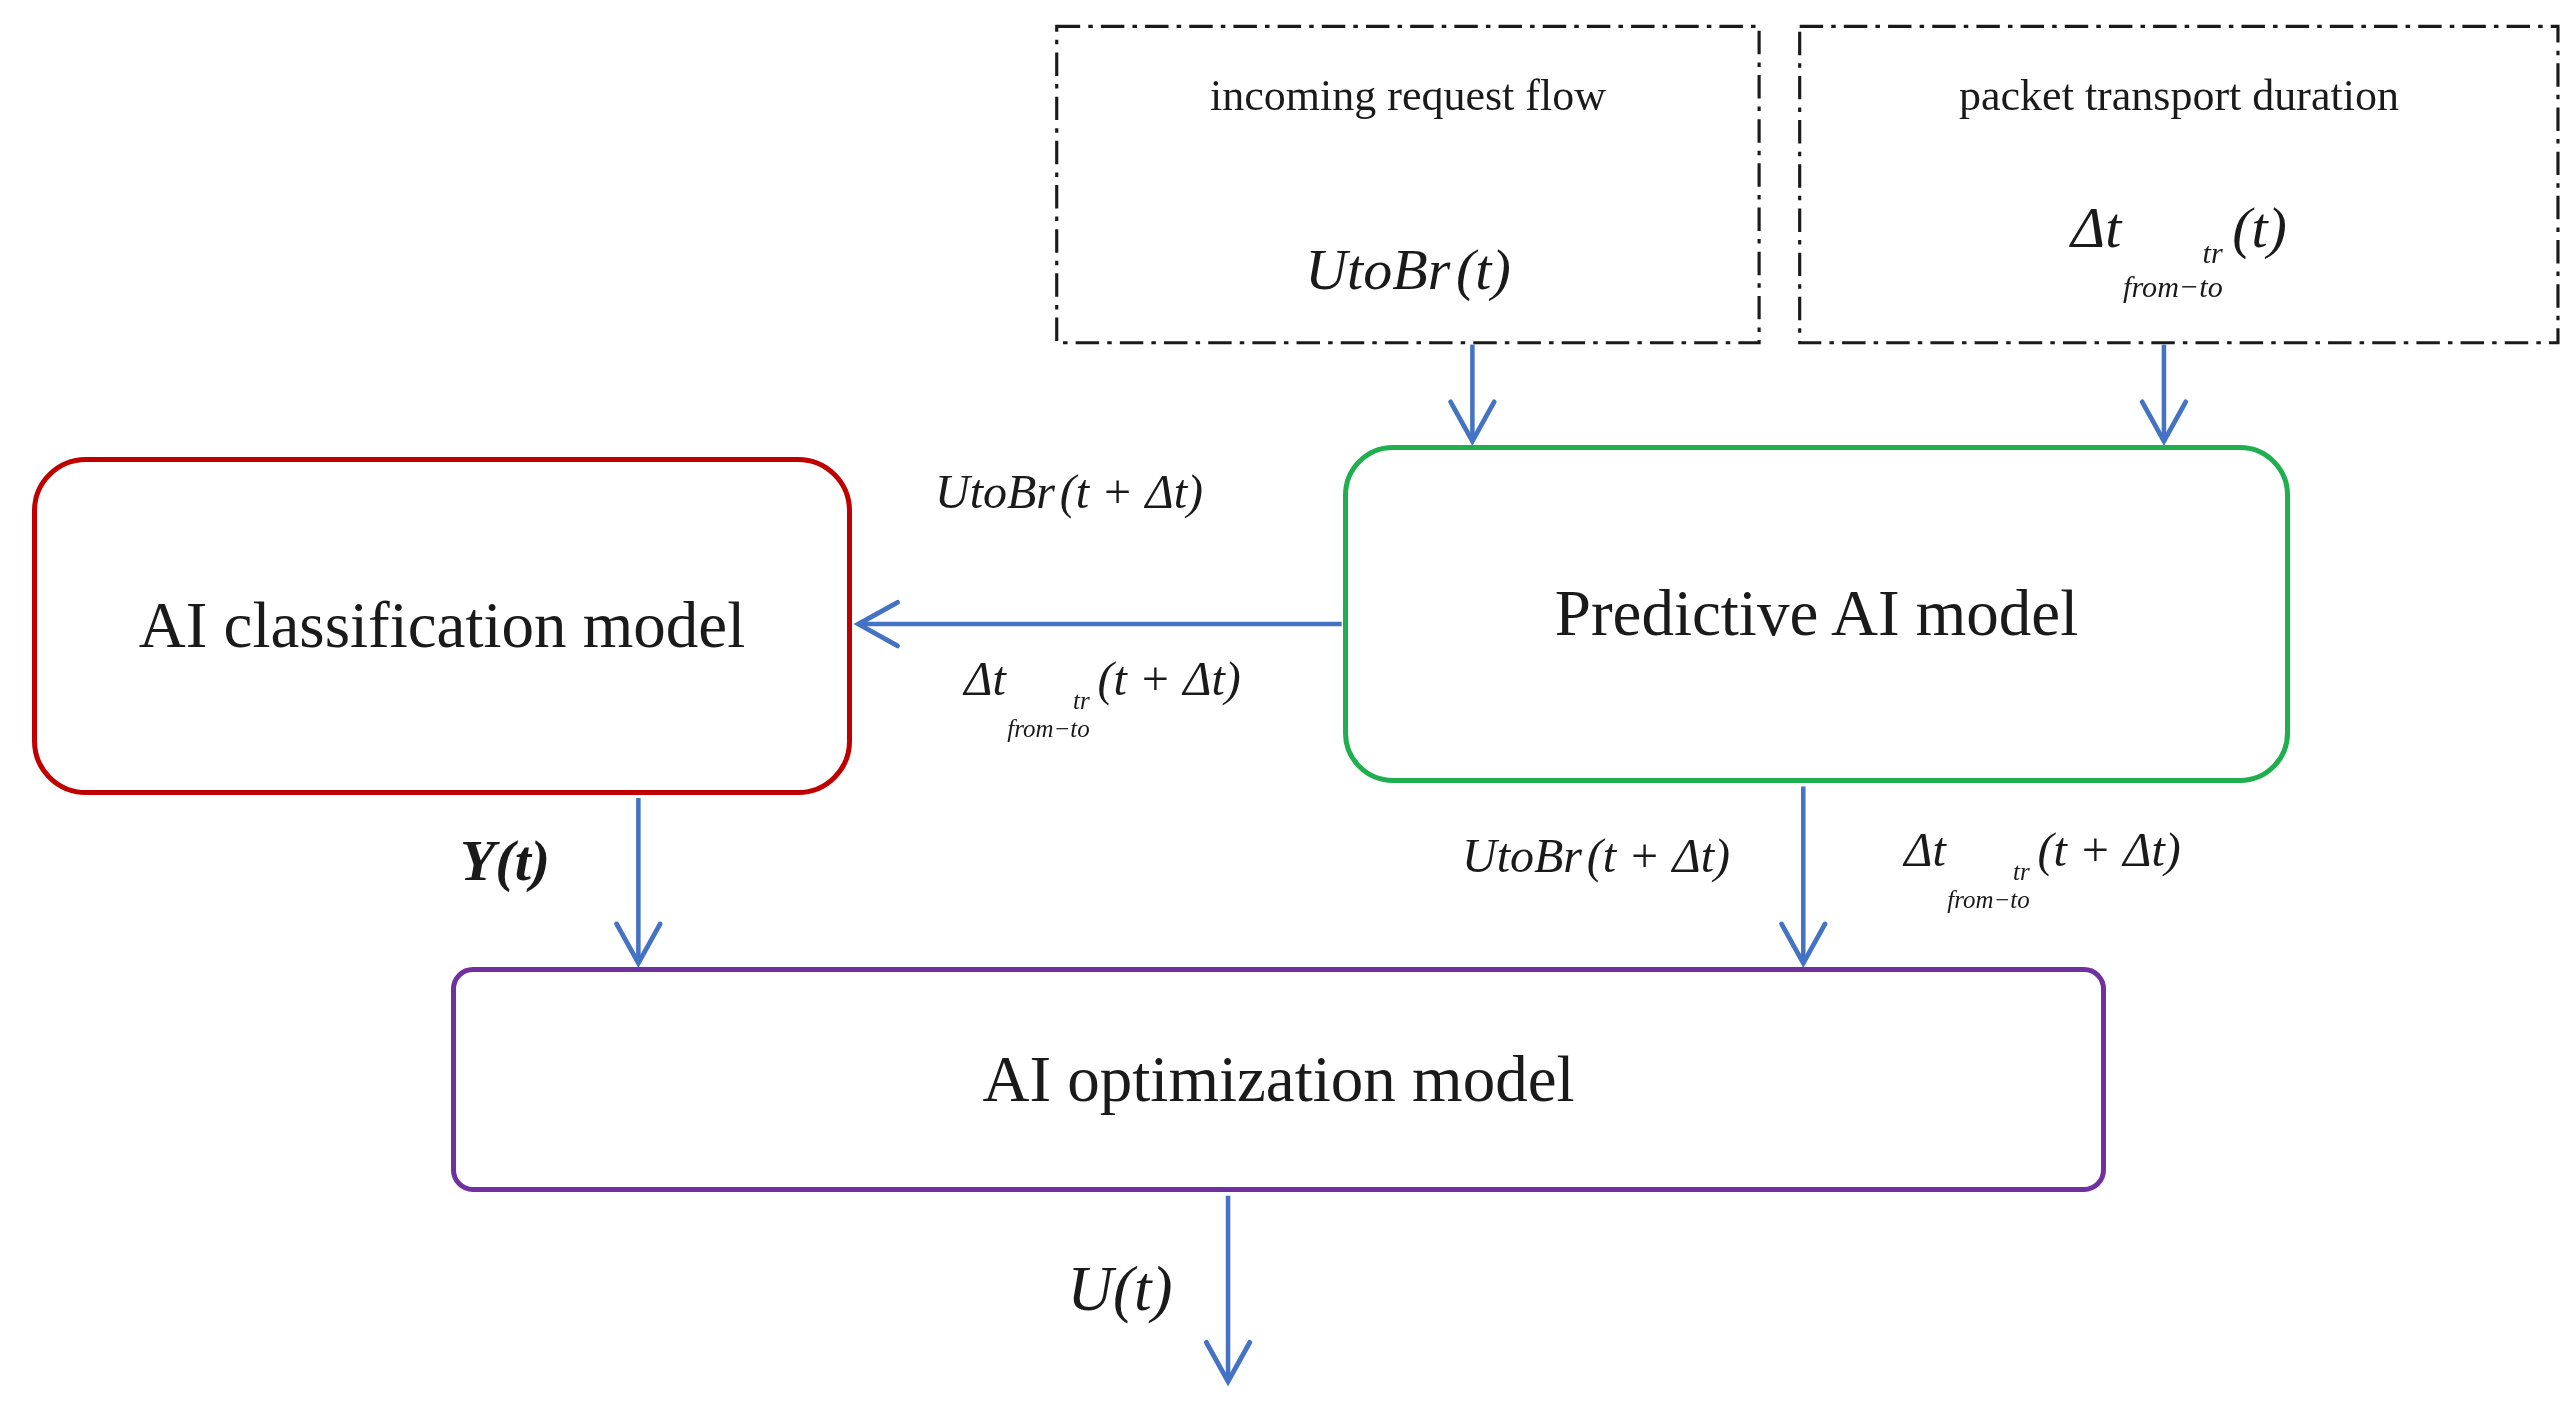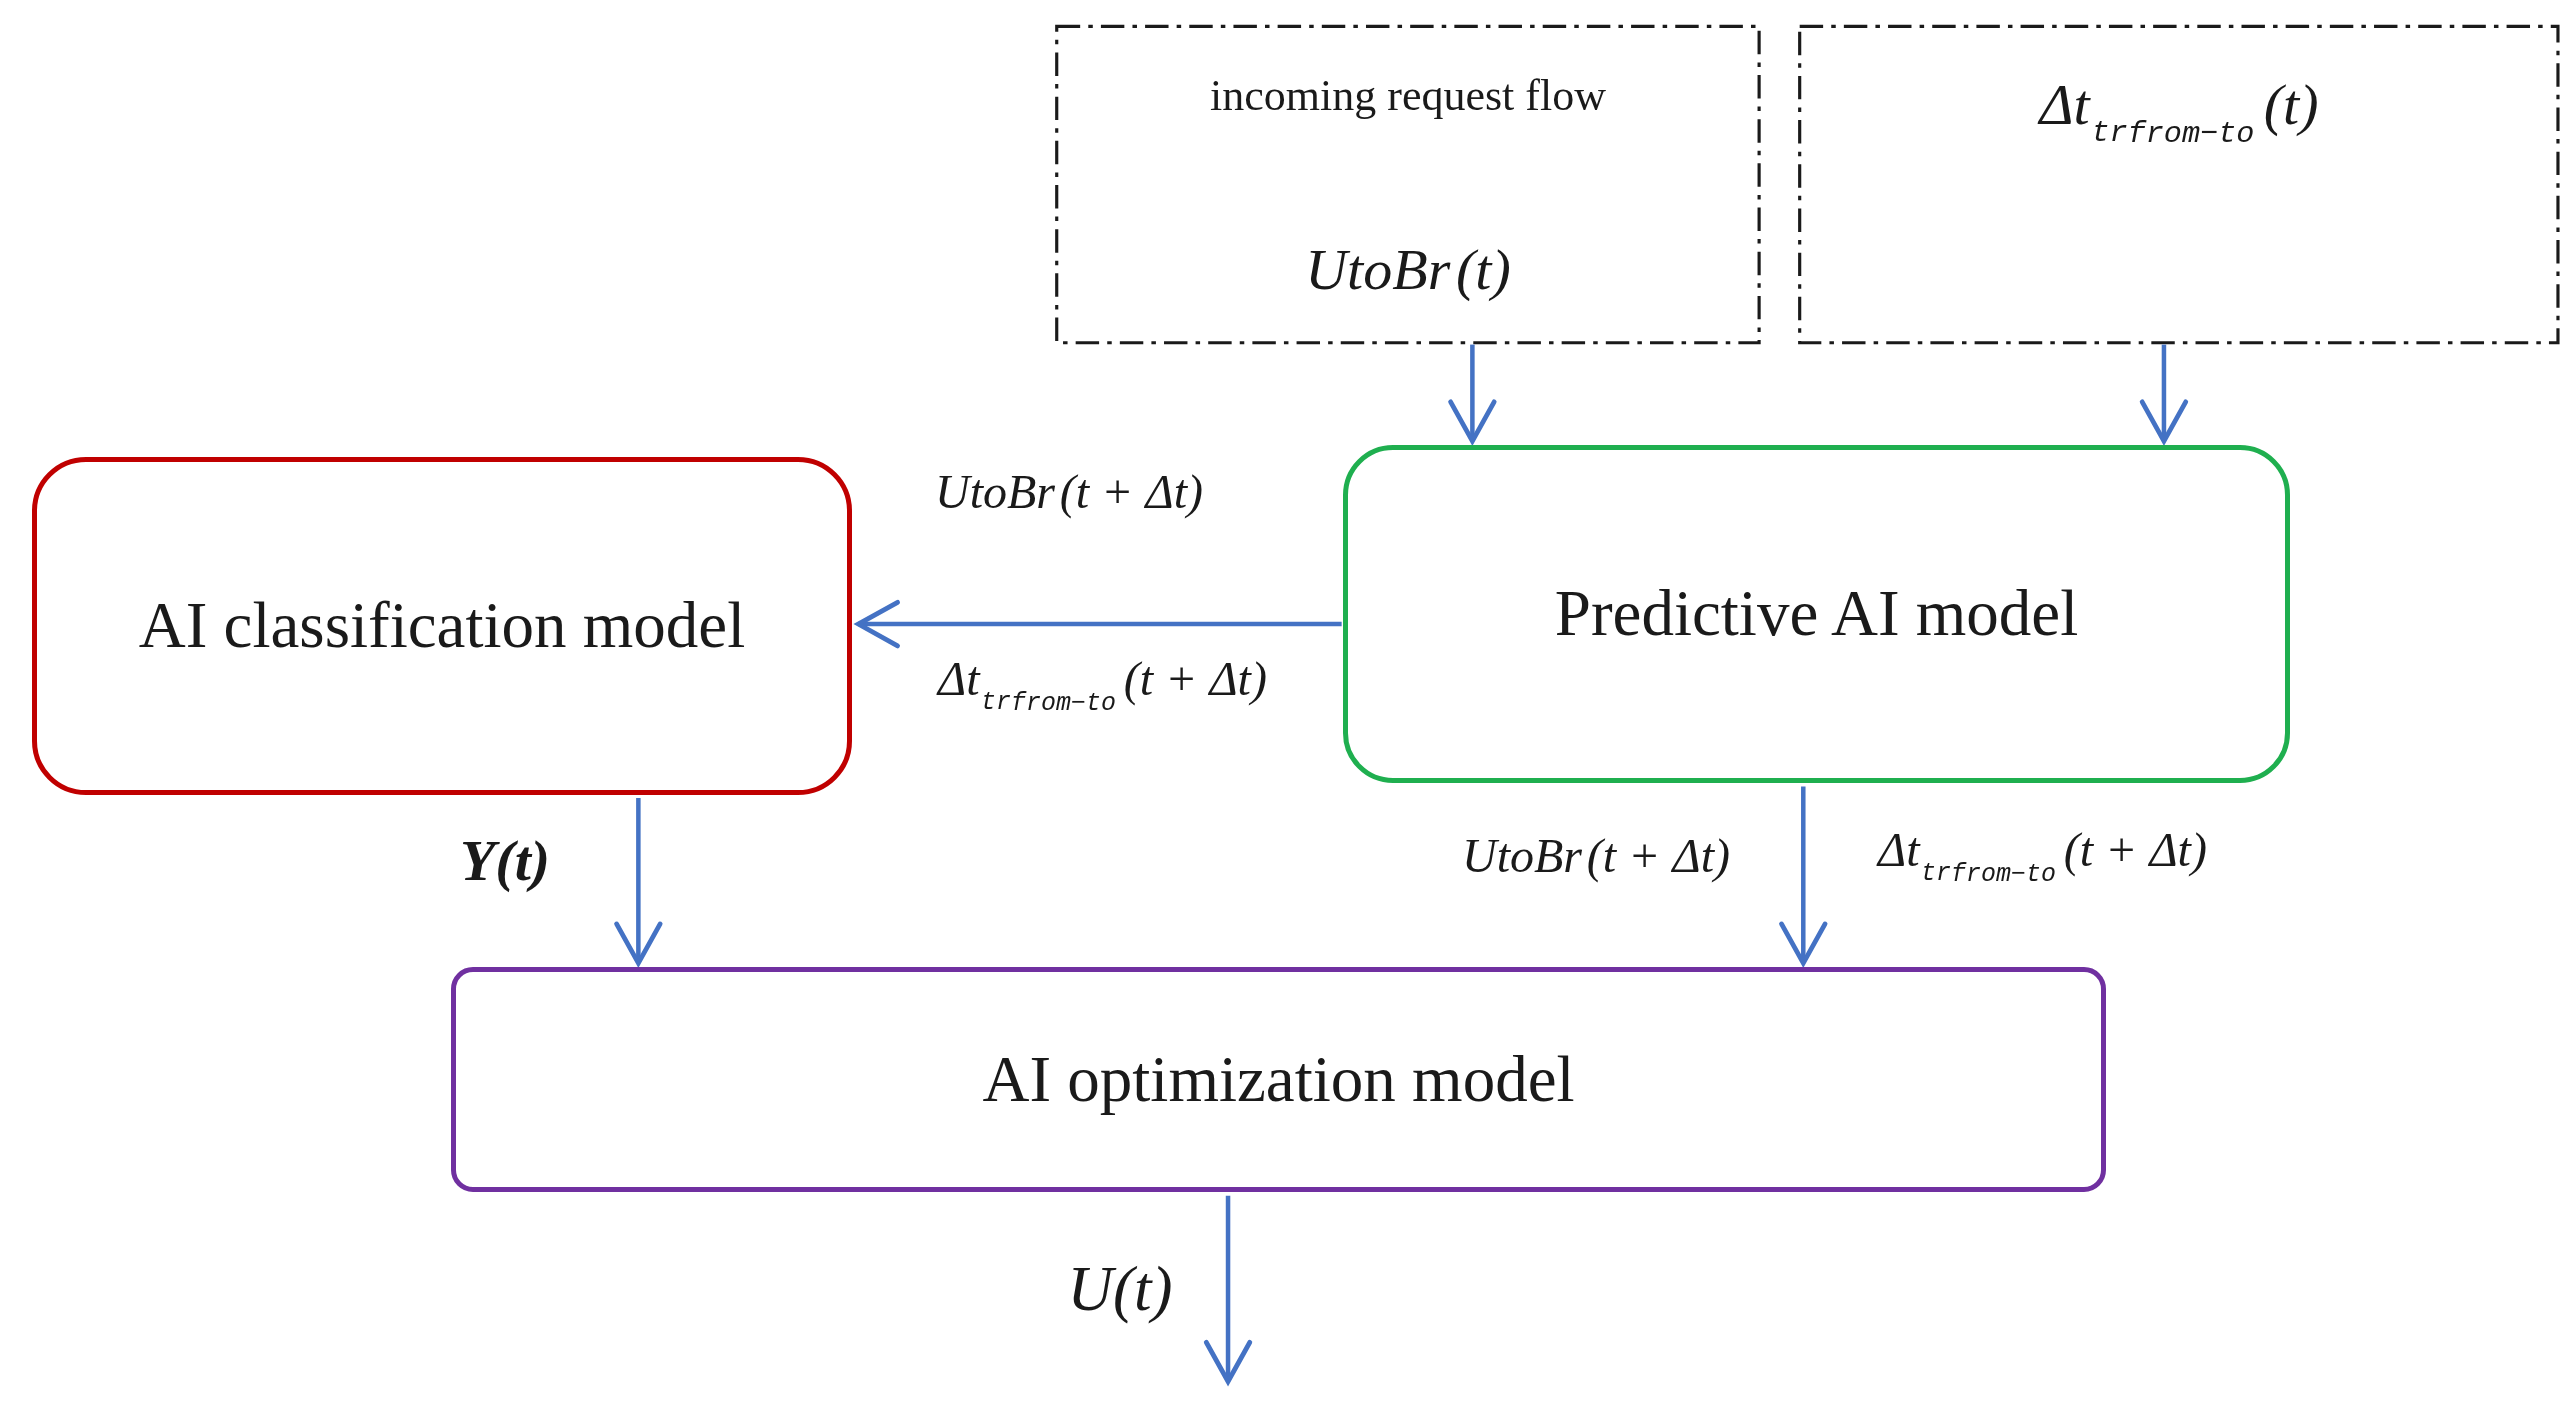--- a/index.html
+++ b/index.html
@@ -79,27 +79,27 @@
   .edge-label {
     position: absolute;
     text-align: center;
     font-style: italic;
     font-size: 48px;
     line-height: 1.15;
     white-space: nowrap;
   }
   .supsub {
     display: inline-flex;
-    align-items: center;
+    flex-direction: column;
+    align-items: flex-end;
     font-size: 0.52em;
     line-height: 1.05;
     vertical-align: -0.55em;
     margin-left: 0.06em;
     margin-right: 0.12em;
-    font-family: Liberation Mono, monospace;
   }
   .supsub .sub { margin-top: 0.08em; }
   .f-args { margin-left: 0.10em; }
 </style>
 </head>
 <body>
 
 <div class="canvas">
 
   <svg class="layer" viewBox="0 0 2857 1559">
@@ -121,20 +121,21 @@
   </svg>
 
   <div class="box dashed-content" style="left:1057px; top:25px; width:702px; height:317px;">
     <div class="box-title">incoming request flow</div>
     <div class="formula">
       <span class="f-main">UtoBr</span><span class="f-args">(t)</span>
     </div>
   </div>
 
   <div class="box dashed-content" style="left:1800px; top:25px; width:758px; height:317px;">
+    <div class="box-title">packet transport duration</div>
     <div class="formula">
       <span class="f-main">Δt</span><span class="supsub">
           <span class="sup">tr</span>
           <span class="sub">from−to</span>
         </span><span class="f-args">(t)</span>
     </div>
   </div>
 
   <div class="box solid box-classification" style="left:32px; top:457px; width:820px; height:338px;">
     <div class="node-label">AI classification model</div>

